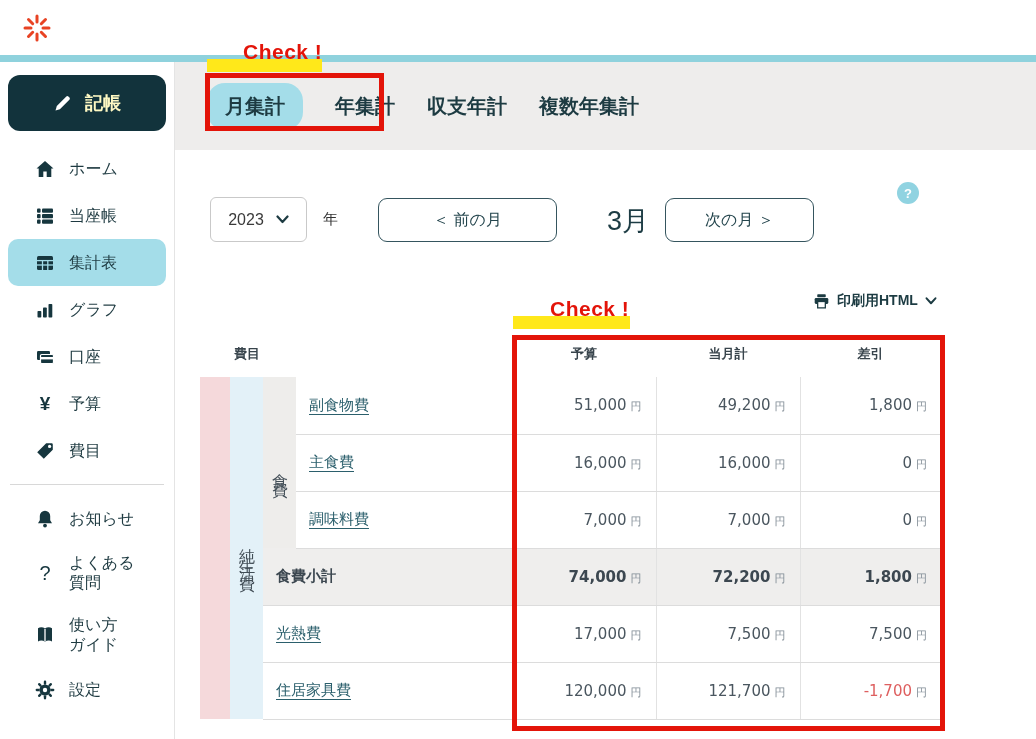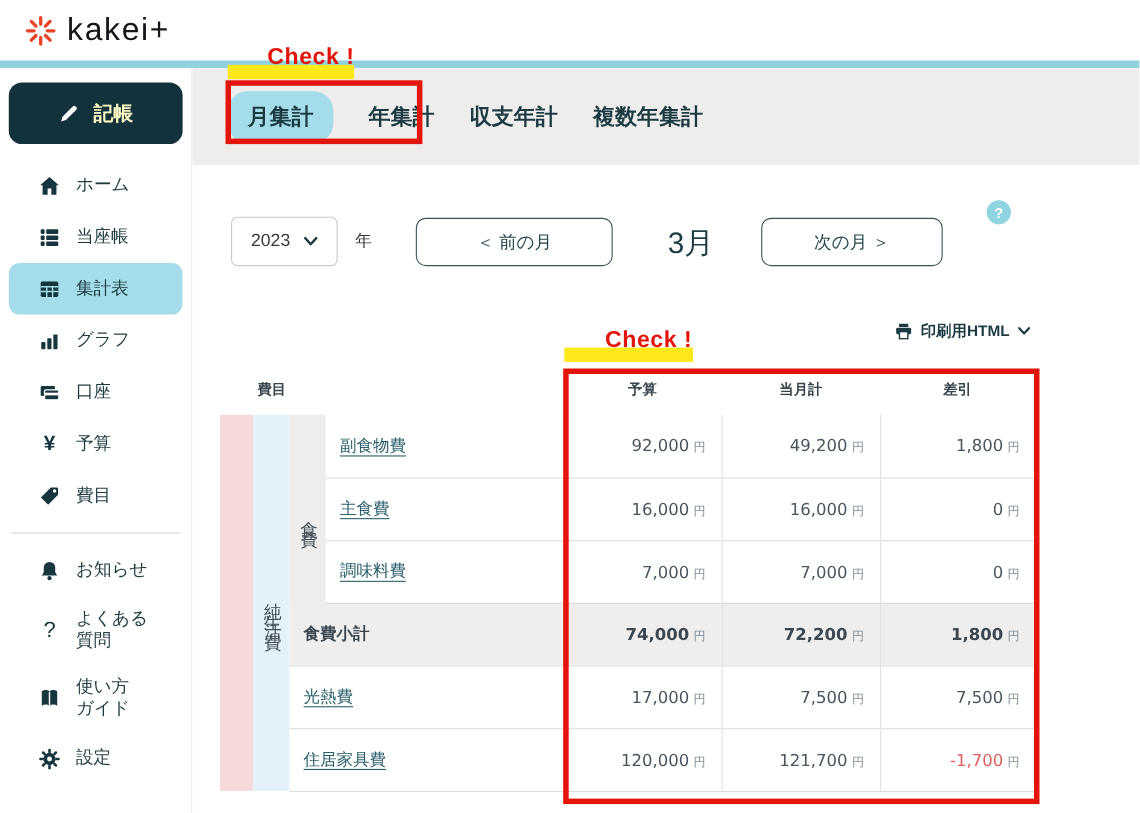--- a/index.html
+++ b/index.html
@@ -39,21 +39,21 @@
 
   .year-group { position:absolute; left:35px; top:47px; display:flex; align-items:center; gap:16px; }
   .year-select { width:97px; height:45px; background:#fff; border:1px solid #c9c9c9; border-radius:6px;
     display:flex; align-items:center; justify-content:center; gap:12px; cursor:pointer;
     font-size:16px; color:#3a3a3a; }
   .year-suffix { font-size:15px; color:#333; }
 
   .month-btn { position:absolute; height:44px; background:#fff; border:1.5px solid #35555e; border-radius:9px;
     font-size:16px; color:#24454d; font-family:inherit; cursor:pointer; }
   .prev-btn { left:203px; top:48px; width:179px; }
-  .next-btn { left:517px; top:48px; width:165px; }
+  .next-btn { left:490px; top:48px; width:149px; }
   .month-label { position:absolute; left:408px; top:53px; width:90px; text-align:center;
     font-size:27px; color:#1d3c44; font-weight:500; }
   .help-badge { position:absolute; left:722px; top:32px; width:22px; height:22px; border-radius:50%;
     background:#90d3e1; color:#fff; font-size:13px; font-weight:700; display:flex; align-items:center;
     justify-content:center; cursor:pointer; }
 
   .print-control { position:absolute; left:638px; top:142px; display:flex; align-items:center; gap:7px;
     cursor:pointer; color:#1c3b42; font-size:14px; font-weight:700; }
 
   
@@ -105,21 +105,20 @@
               <line x1="15" y1="21" x2="15" y2="27"></line>
             <line x1="3" y1="15" x2="9" y2="15"></line>
               <line x1="21" y1="15" x2="27" y2="15"></line>
             <line x1="6.5" y1="6.5" x2="10.7" y2="10.7"></line>
               <line x1="19.3" y1="19.3" x2="23.5" y2="23.5"></line>
             <line x1="23.5" y1="6.5" x2="19.3" y2="10.7"></line>
               <line x1="10.7" y1="19.3" x2="6.5" y2="23.5"></line>
           </g>
         </svg>
       </span>
-      <span class="logo-text">kakei+</span>
     </div>
   </div>
   <div class="teal-line"></div>
 
   <div class="body-row">
 
     <aside class="sidebar">
       <button class="kicho-btn">
         <span class="ic">
           <svg width="20" height="20" viewBox="0 0 20 20">
@@ -347,21 +346,21 @@
           </tr>
           <tr>
             <td class="strip-pink" rowspan="6"></td>
             <td class="strip-blue" rowspan="6">
               <span class="vtext">純生活費</span>
             </td>
             <td class="strip-gray" rowspan="3">
               <span class="vtext">食費</span>
             </td>
             <td class="name"><span class="link">副食物費</span></td>
-            <td class="num"><span>92,000</span><span class="yen">円</span></td>
+            <td class="num"><span>51,000</span><span class="yen">円</span></td>
             <td class="num"><span>49,200</span><span class="yen">円</span></td>
             <td class="num"><span>1,800</span><span class="yen">円</span></td>
           </tr>
           <tr>
             <td class="name"><span class="link">主食費</span></td>
             <td class="num"><span>16,000</span><span class="yen">円</span></td>
             <td class="num"><span>16,000</span><span class="yen">円</span></td>
             <td class="num"><span>0</span><span class="yen">円</span></td>
           </tr>
           <tr>

